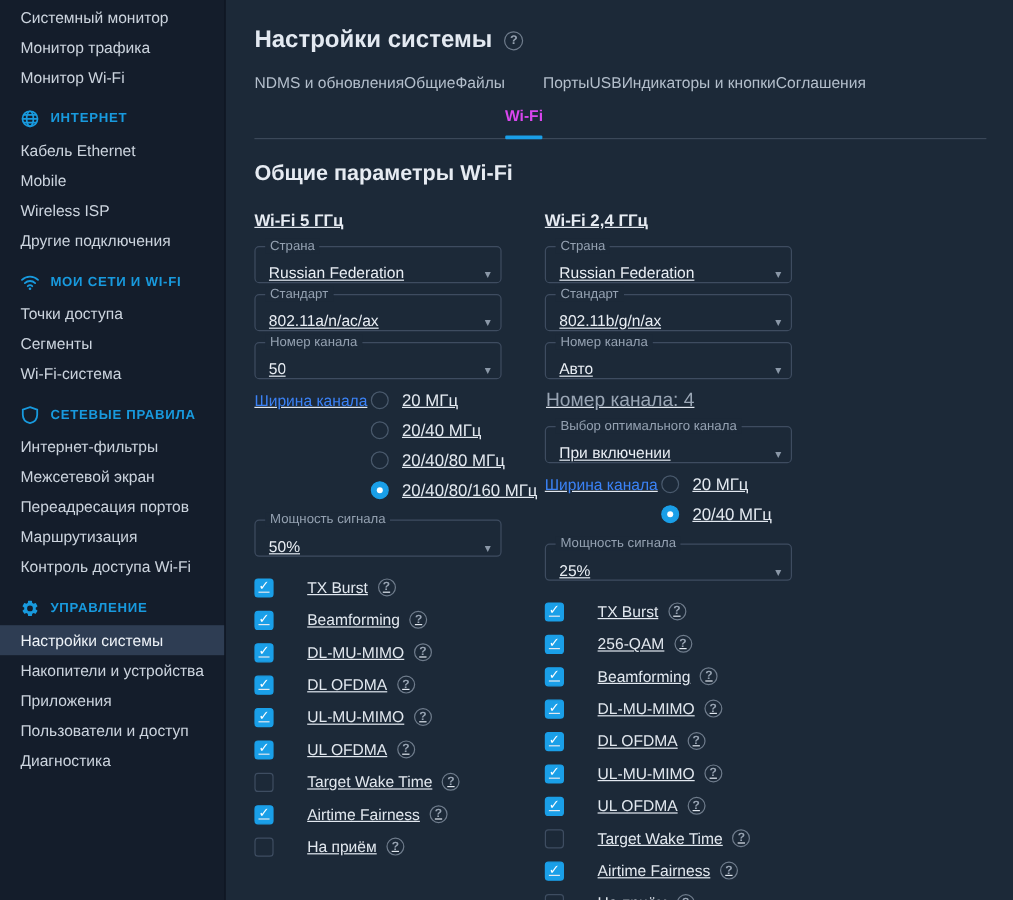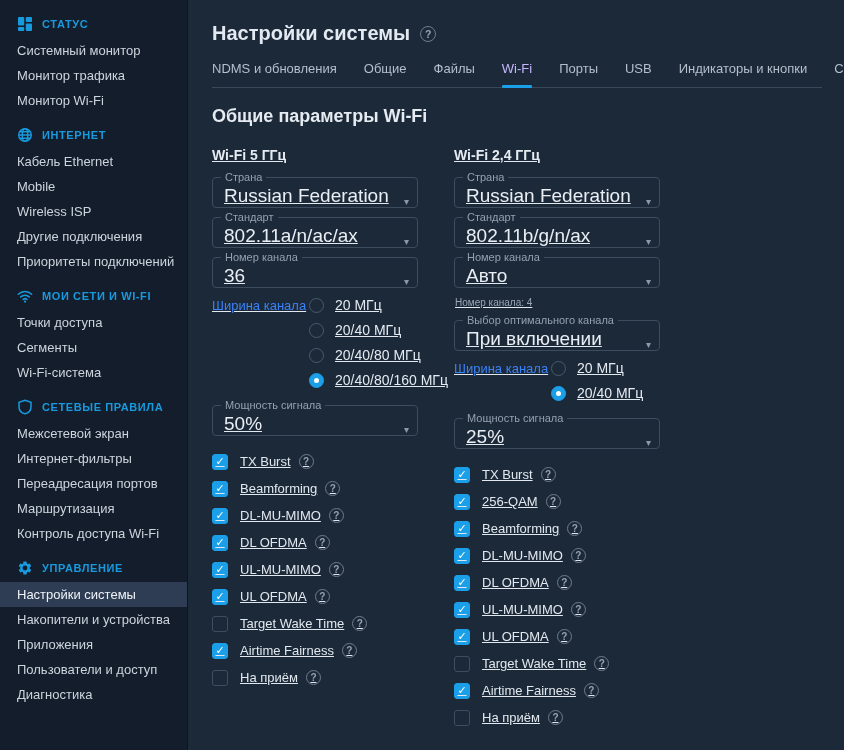--- a/index.html
+++ b/index.html
@@ -36,26 +36,26 @@
   .page-title-row{display:flex; align-items:center; gap:10px;}
   .page-title-row h1{font-size:20px; font-weight:bold; color:#e3e9f1;}
 
   .help{
     width:16px; height:16px; flex-shrink:0;
     display:inline-flex; align-items:center; justify-content:center;
     border:1px solid #6f7c8c; border-radius:50%;
     color:#97a3b2; font-size:10.5px; font-weight:bold; cursor:pointer;
   }
 
-  .tabs{display:flex; gap:27px; margin-top:16px; border-bottom:1px solid #3b4859;}
+  .tabs{display:flex; margin-top:16px; border-bottom:1px solid #3b4859;}
   .tab{
     padding-bottom:11px; font-size:13px; color:#b4bfcc;
     cursor:pointer; position:relative; white-space:nowrap;
   }
-  .tab.active{color:#c4b5fd; font-weight:normal;}
+  .tab.active{color:#d946ef; font-weight:bold;margin-top:28px;}
   .tab.active::after{
     content:""; position:absolute; left:0; right:0; bottom:-1px;
     height:3px; background:var(--accent); border-radius:1px;
   }
 
   .section-title{font-size:18px; font-weight:bold; color:#e6ebf2; margin-top:18px;}
 
   .columns{display:flex; gap:36px; margin-top:20px;}
   .col{width:206px; flex-shrink:0;text-decoration:underline;}
   .col-title{font-size:14px; font-weight:bold; color:#e6ebf2; margin-bottom:14px;}
@@ -63,25 +63,25 @@
   
   .sel{
     position:relative; height:31px; border:1px solid #3e4c60; border-radius:4px;
     margin-bottom:9px; display:flex; align-items:flex-end;
     padding:0 22px 0 11px; cursor:pointer; background:transparent;
   }
   .sel-lab{
     position:absolute; top:-7px; left:8px; background:var(--main-bg);
     padding:0 4px; font-size:11px; color:#94a1b1; white-space:nowrap;
   }
-  .sel-val{font-size:19px; color:#e9eef4; white-space:nowrap; overflow:hidden;}
+  .sel-val{font-size:13px; color:#e9eef4; white-space:nowrap; overflow:hidden;}
   .sel-arr{position:absolute; right:8px; color:#8b98a8; font-size:10px;}
   .pow{margin-top:8px;}
 
-  .note{font-size:10px; color:#9aa6b5; margin:4px 0 12px 1px;}
+  .note{font-size:16px; color:#9aa6b5; margin:4px 0 12px 1px;}
 
   .cw{display:flex; margin-top:6px; margin-bottom:2px;}
   .cw-label{width:97px; flex-shrink:0; font-size:13px; color:#3b82f6; padding-top:1px;}
   .radio-row{display:flex; align-items:center; gap:11px; height:16px; margin-bottom:9px;}
   .radio{
     width:15px; height:15px; border:1px solid #4a5a6d; border-radius:50%;
     position:relative; flex-shrink:0; cursor:pointer;
   }
   .radio.checked{background:var(--accent); border-color:var(--accent);}
   .radio.checked::after{
@@ -91,57 +91,45 @@
   .radio-label{font-size:14px; color:#e4eaf1; cursor:pointer; white-space:nowrap;}
 
   .cbs{margin-top:17px;}
   .cb-row{display:flex; align-items:center; height:17px; margin-bottom:10px;}
   .cb{
     width:16px; height:16px; border:1px solid #3e4d61; border-radius:3px;
     display:flex; align-items:center; justify-content:center;
     font-size:11px; line-height:1; color:transparent; cursor:pointer; flex-shrink:0;
   }
   .cb.checked{background:var(--accent); border-color:var(--accent); color:#fff;}
-  .cb-label{font-size:13px; color:#e2e8ef; margin-left:12px; cursor:pointer; white-space:nowrap;}
+  .cb-label{font-size:13px; color:#e2e8ef; margin-left:28px; cursor:pointer; white-space:nowrap;}
   .cb-row .help{margin-left:8px; width:15px; height:15px; font-size:10px;}
 </style>
 </head>
 <body>
 
 <div class="app">
   <aside class="sidebar" id="sidebar">
-      <div class="side-header">
-        <span class="side-icon">
-          <svg viewBox="0 0 16 16" fill="currentColor">
-            <rect x="1" y="1" width="6.2" height="8.5" rx="1"></rect>
-            <rect x="8.8" y="1" width="6.2" height="5" rx="1"></rect>
-            <rect x="8.8" y="7.5" width="6.2" height="7.5" rx="1"></rect>
-            <rect x="1" y="11" width="6.2" height="4" rx="1"></rect>
-          </svg>
-        </span>
-        <span>СТАТУС</span>
-      </div>
       <div class="side-item">Системный монитор</div>
       <div class="side-item">Монитор трафика</div>
       <div class="side-item">Монитор Wi-Fi</div>
       <div class="side-header">
         <span class="side-icon">
           <svg viewBox="0 0 16 16" fill="none" stroke="currentColor" stroke-width="1.4">
             <circle cx="8" cy="8" r="6.3"></circle>
             <ellipse cx="8" cy="8" rx="2.8" ry="6.3"></ellipse>
             <path d="M1.7 8h12.6M2.6 4.8h10.8M2.6 11.2h10.8"></path>
           </svg>
         </span>
         <span>ИНТЕРНЕТ</span>
       </div>
       <div class="side-item">Кабель Ethernet</div>
       <div class="side-item">Mobile</div>
       <div class="side-item">Wireless ISP</div>
       <div class="side-item">Другие подключения</div>
-      <div class="side-item">Приоритеты подключений</div>
       <div class="side-header">
         <span class="side-icon">
           <svg viewBox="0 0 16 16" fill="none" stroke="currentColor" stroke-width="1.5" stroke-linecap="round">
             <path d="M1.3 6.2a9.6 9.6 0 0 1 13.4 0"></path>
             <path d="M3.7 8.9a6.2 6.2 0 0 1 8.6 0"></path>
             <path d="M6.1 11.5a2.8 2.8 0 0 1 3.8 0"></path>
             <circle cx="8" cy="13.6" r="1.1" fill="currentColor" stroke="none"></circle>
           </svg>
         </span>
         <span>МОИ СЕТИ И WI-FI</span>
@@ -150,22 +138,22 @@
       <div class="side-item">Сегменты</div>
       <div class="side-item">Wi-Fi-система</div>
       <div class="side-header">
         <span class="side-icon">
           <svg viewBox="0 0 16 16" fill="none" stroke="currentColor" stroke-width="1.5">
             <path d="M8 1.3 14 3.4v4.3c0 3.9-2.4 6.2-6 7-3.6-.8-6-3.1-6-7V3.4Z"></path>
           </svg>
         </span>
         <span>СЕТЕВЫЕ ПРАВИЛА</span>
       </div>
+      <div class="side-item">Интернет-фильтры</div>
       <div class="side-item">Межсетевой экран</div>
-      <div class="side-item">Интернет-фильтры</div>
       <div class="side-item">Переадресация портов</div>
       <div class="side-item">Маршрутизация</div>
       <div class="side-item">Контроль доступа Wi-Fi</div>
       <div class="side-header">
         <span class="side-icon">
           <svg viewBox="0 0 24 24" fill="currentColor">
             <path d="M19.14 12.94c.04-.3.06-.61.06-.94 0-.32-.02-.64-.07-.94l2.03-1.58a.49.49 0 0 0 .12-.61l-1.92-3.32a.49.49 0 0 0-.59-.22l-2.39.96c-.5-.38-1.03-.7-1.62-.94l-.36-2.54a.48.48 0 0 0-.48-.41h-3.84c-.24 0-.43.17-.47.41l-.36 2.54c-.59.24-1.13.57-1.62.94l-2.39-.96a.49.49 0 0 0-.59.22L2.74 8.87c-.12.21-.08.47.12.61l2.03 1.58c-.05.3-.09.63-.09.94s.02.64.07.94l-2.03 1.58a.49.49 0 0 0-.12.61l1.92 3.32c.12.22.37.29.59.22l2.39-.96c.5.38 1.03.7 1.62.94l.36 2.54c.05.24.24.41.48.41h3.84c.24 0 .44-.17.47-.41l.36-2.54c.59-.24 1.13-.56 1.62-.94l2.39.96c.22.08.47 0 .59-.22l1.92-3.32a.49.49 0 0 0-.12-.61l-2.01-1.58zM12 15.6A3.6 3.6 0 1 1 12 8.4a3.6 3.6 0 0 1 0 7.2z"></path>
           </svg>
         </span>
         <span>УПРАВЛЕНИЕ</span>
@@ -200,21 +188,21 @@
             <span class="sel-val">Russian Federation</span>
             <span class="sel-arr">▾</span>
           </div>
           <div class="sel">
             <span class="sel-lab">Стандарт</span>
             <span class="sel-val">802.11a/n/ac/ax</span>
             <span class="sel-arr">▾</span>
           </div>
           <div class="sel">
             <span class="sel-lab">Номер канала</span>
-            <span class="sel-val">36</span>
+            <span class="sel-val">50</span>
             <span class="sel-arr">▾</span>
           </div>
           <div class="cw">
             <div class="cw-label">Ширина канала</div>
             <div class="radio-group">
               <div class="radio-row">
                 <span class="radio"></span>
                 <span class="radio-label">20 МГц</span>
               </div>
               <div class="radio-row">

